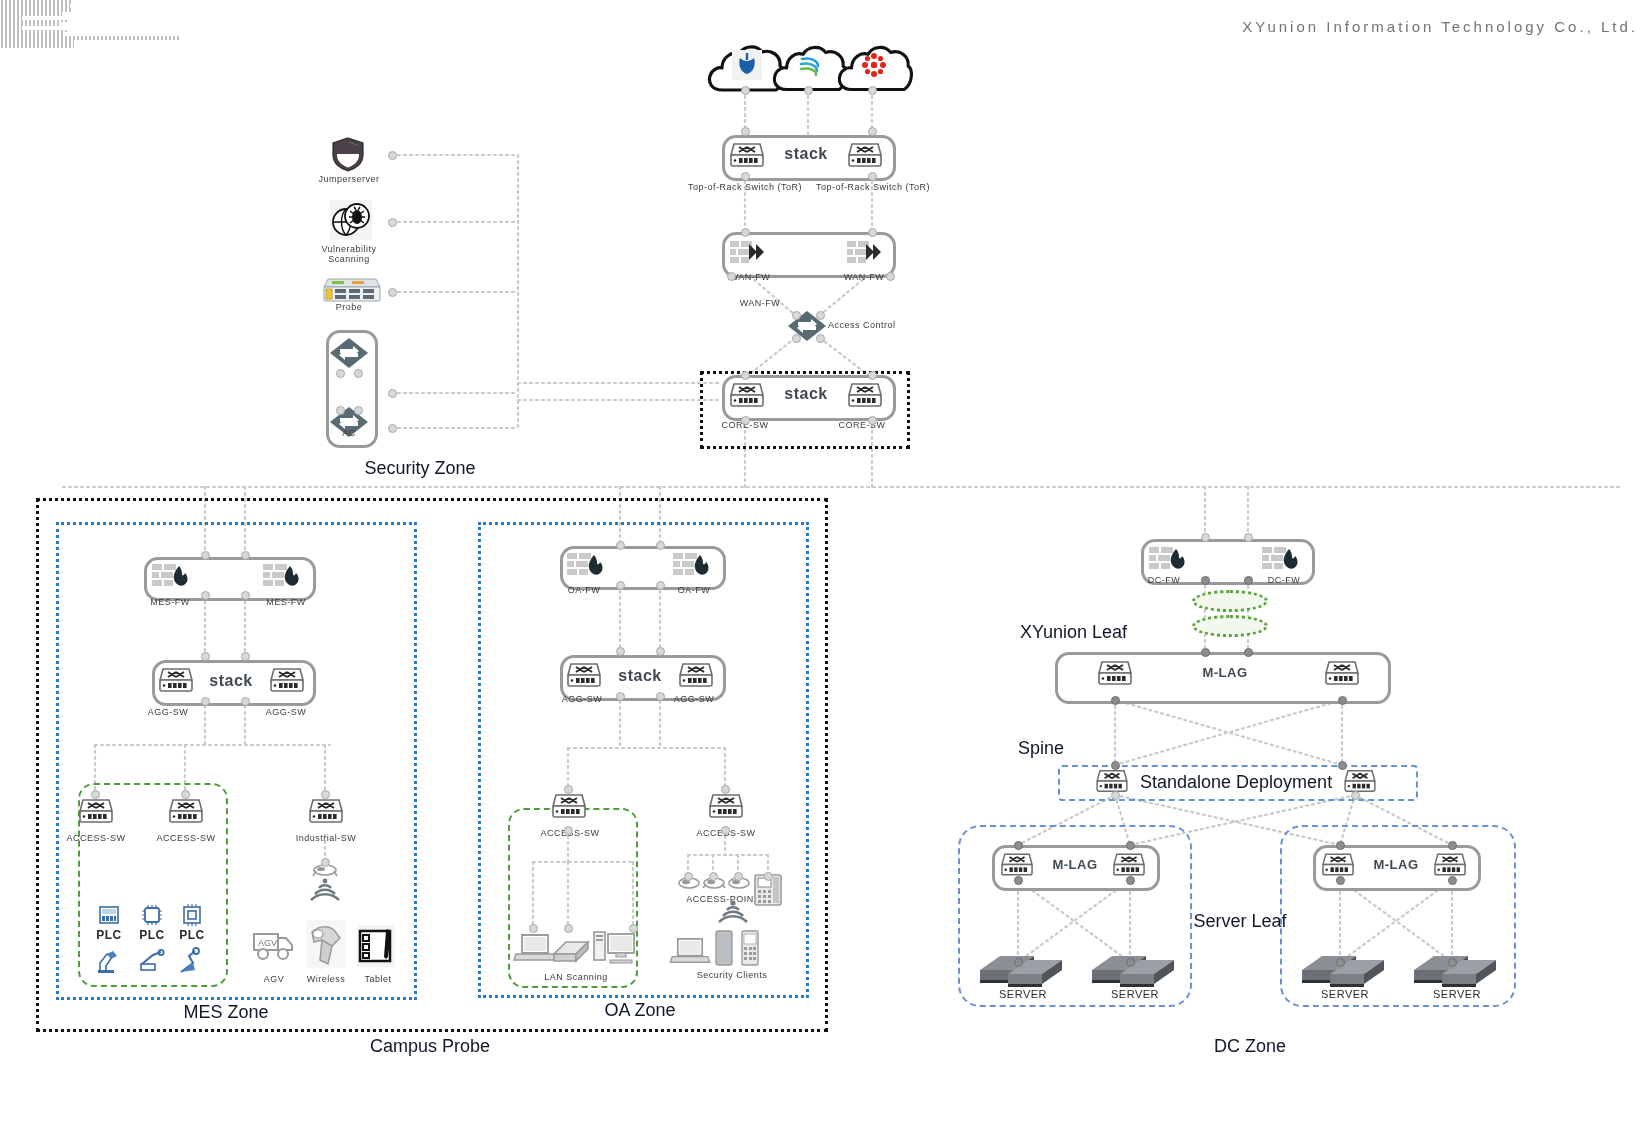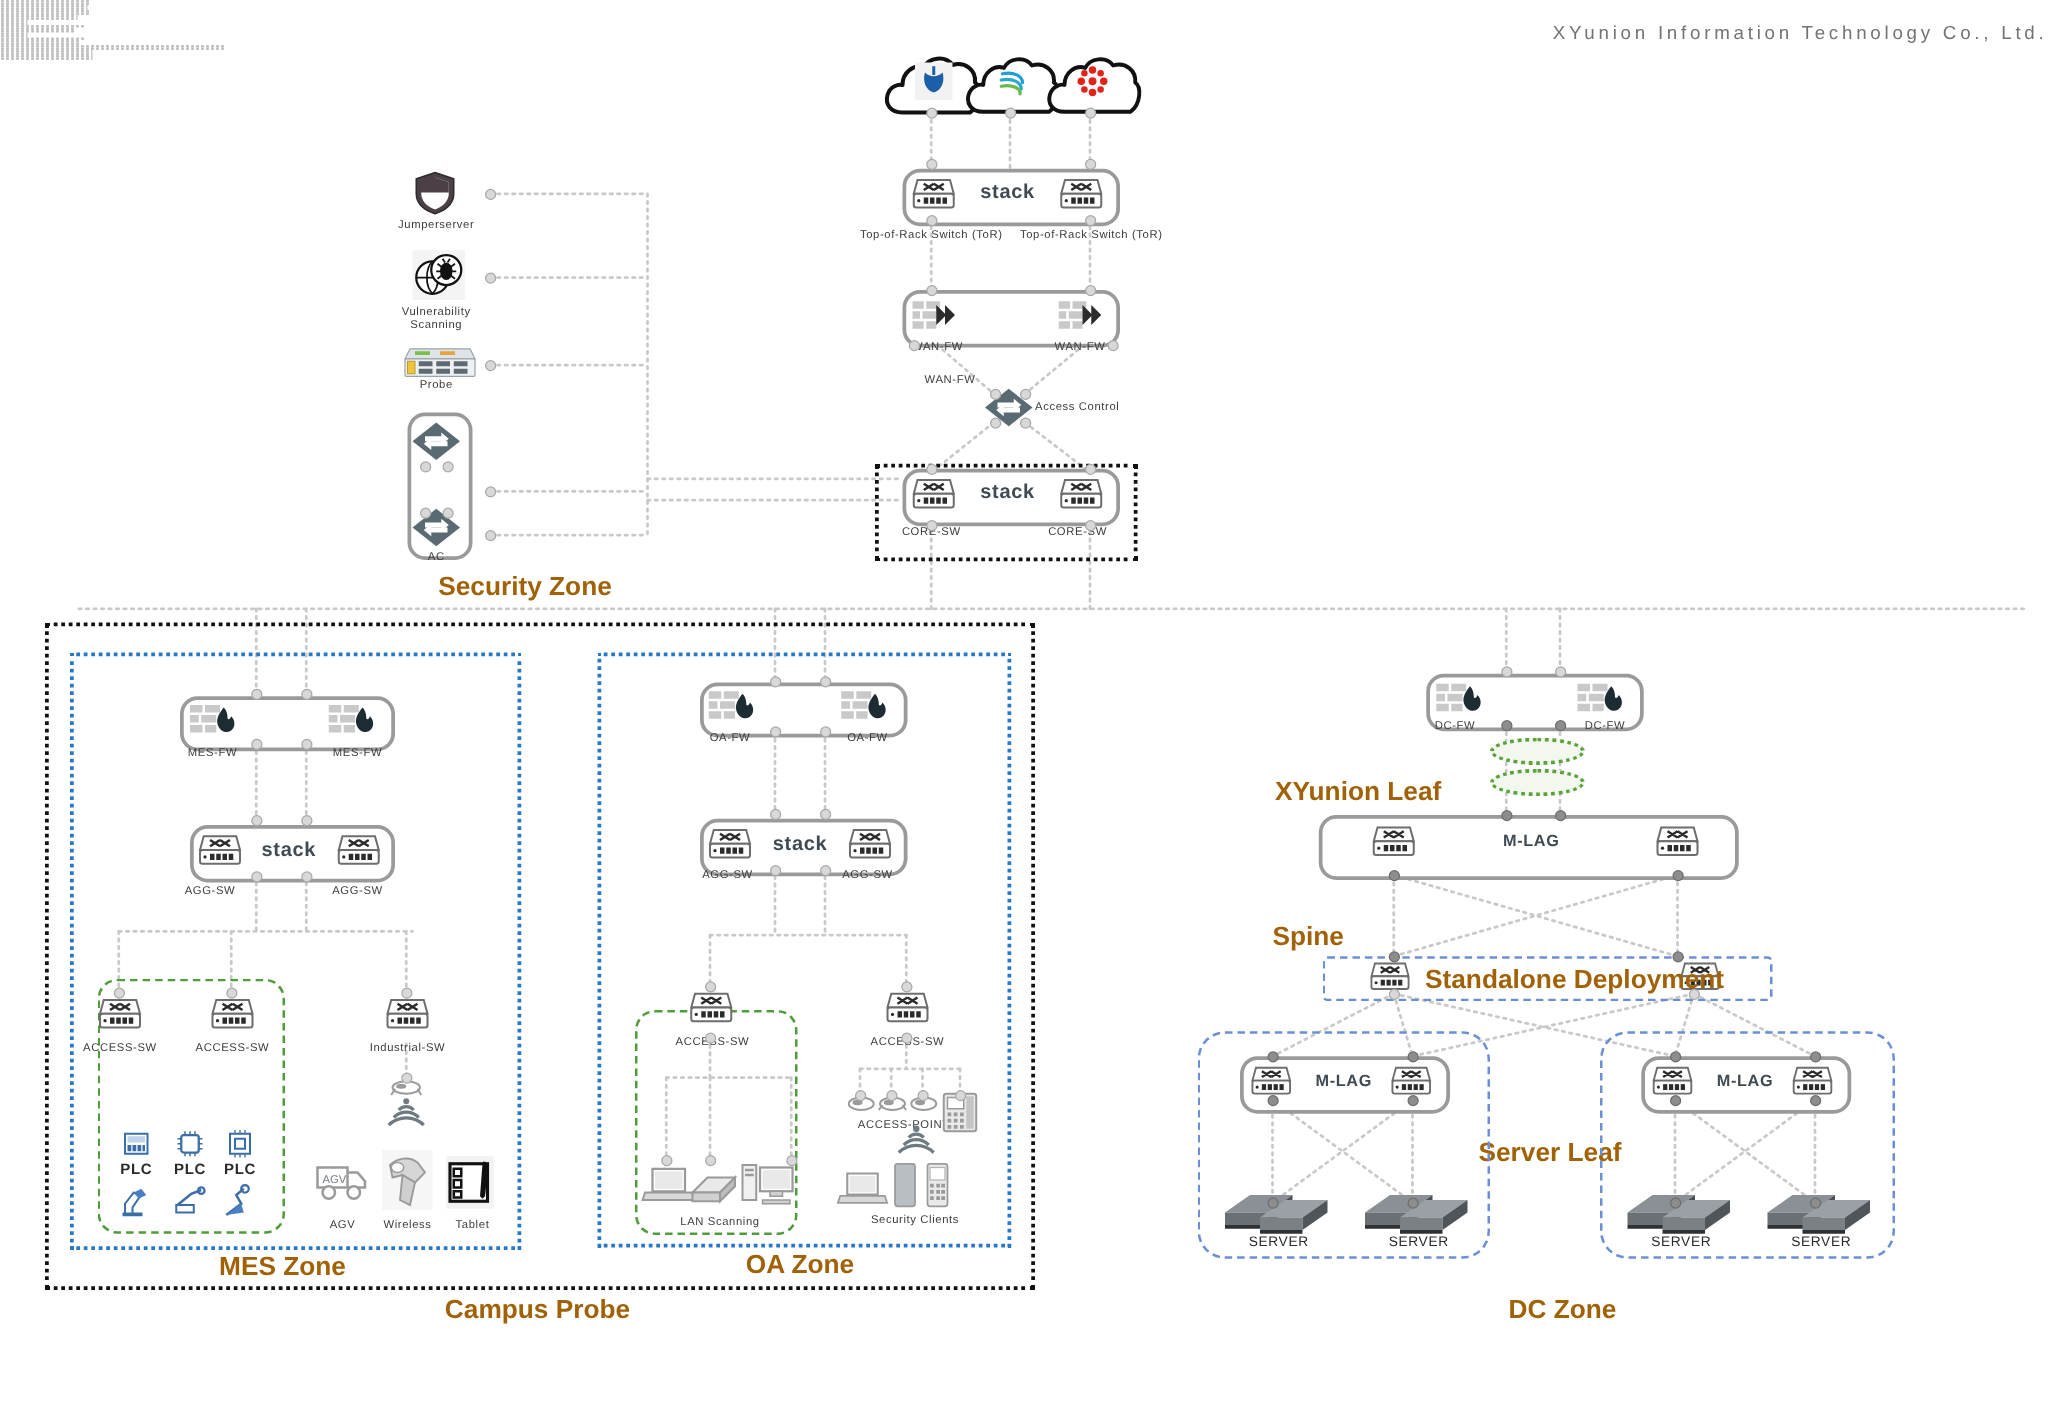--- a/index.html
+++ b/index.html
@@ -1,20 +1,20 @@
 <!DOCTYPE html>
 <html><head>
 <meta charset="utf-8">
 <style>
   html,body{margin:0;padding:0;background:#fff;}
   body{font-family:"Liberation Sans",sans-serif;}
   #canvas{position:relative;width:1644px;height:1125px;overflow:hidden;background:#fff;}
   .abs{position:absolute;}
   .lbl{position:absolute;color:#3b3b3b;font-size:9px;letter-spacing:.5px;white-space:nowrap;text-align:center;}
-  .lbl.big{font-size:21px;font-weight:bold;color:#a16207;letter-spacing:0;}
+  .lbl.big{font-size:18px;font-weight:normal;color:#0f172a;letter-spacing:0;}
   .lbl.stack{font-size:16px;font-weight:bold;color:#3f4a52;}
   .lbl.mlag{font-size:13px;font-weight:bold;color:#3f4a52;}
   .watermark{position:absolute;right:6px;top:18px;font-size:15px;letter-spacing:3px;color:#737373;white-space:nowrap;}
   .dlh{height:2px;background-image:radial-gradient(circle,#bfbfbf 1px,transparent 1.2px);background-size:4px 2px;}
   .port{position:absolute;width:7px;height:7px;border-radius:50%;background:#d8d8d8;border:1px solid #a8a8a8;}
   .port.dark{background:#8d8d8d;border-color:#6d6d6d;}
   
   .grp{position:absolute;border:3px solid #9a9a9a;border-radius:14px;background:#fff;}
   
   .zone-black{position:absolute;border:3px dotted #111;}
@@ -295,21 +295,21 @@
   <svg class="abs" style="left:329px;top:333px" width="40" height="40" viewBox="0 0 40 32">
     <path d="M20,1 L39,16 L20,31 L1,16 Z" fill="#5a6a72"></path>
     <path d="M11,12 h13 v-3 l6,5 -6,5 v-3 h-13 z" fill="#fff"></path>
     <path d="M29,20 h-13 v3 l-6,-5 6,-5 v3 h13 z" fill="#fff"></path>
   </svg>
   <svg class="abs" style="left:329px;top:402px" width="40" height="40" viewBox="0 0 40 32">
     <path d="M20,1 L39,16 L20,31 L1,16 Z" fill="#5a6a72"></path>
     <path d="M11,12 h13 v-3 l6,5 -6,5 v-3 h-13 z" fill="#fff"></path>
     <path d="M29,20 h-13 v3 l-6,-5 6,-5 v3 h13 z" fill="#fff"></path>
   </svg>
-  <div class="lbl" style="left:322px;top:440px;width:54px">AC</div>
+  <div class="lbl" style="left:322px;top:428px;width:54px">AC</div>
 
   <div class="lbl big" style="left:320px;top:458px;width:200px">Security Zone</div>
 
   <div class="zone-black" style="left:700px;top:371px;width:204px;height:72px"></div>
   <div class="grp" style="left:722px;top:375px;width:168px;height:40px"></div>
   <svg class="abs" style="left:730px;top:381px" width="34" height="28" viewBox="0 0 34 28">
     <path d="M4,3 L30,3 L33,14 L1,14 Z" fill="#fff" stroke="#6d6d6d" stroke-width="1.6"></path>
     <rect x="1" y="14" width="32" height="11" rx="2" fill="#fff" stroke="#6d6d6d" stroke-width="1.6"></rect>
     <path d="M9,6 L17,11 M25,6 L17,11 M9,11 L17,6 M25,11 L17,6" stroke="#2b2b2b" stroke-width="2" fill="none"></path>
     <circle cx="5" cy="19.5" r="1.3" fill="#2b2b2b"></circle>

